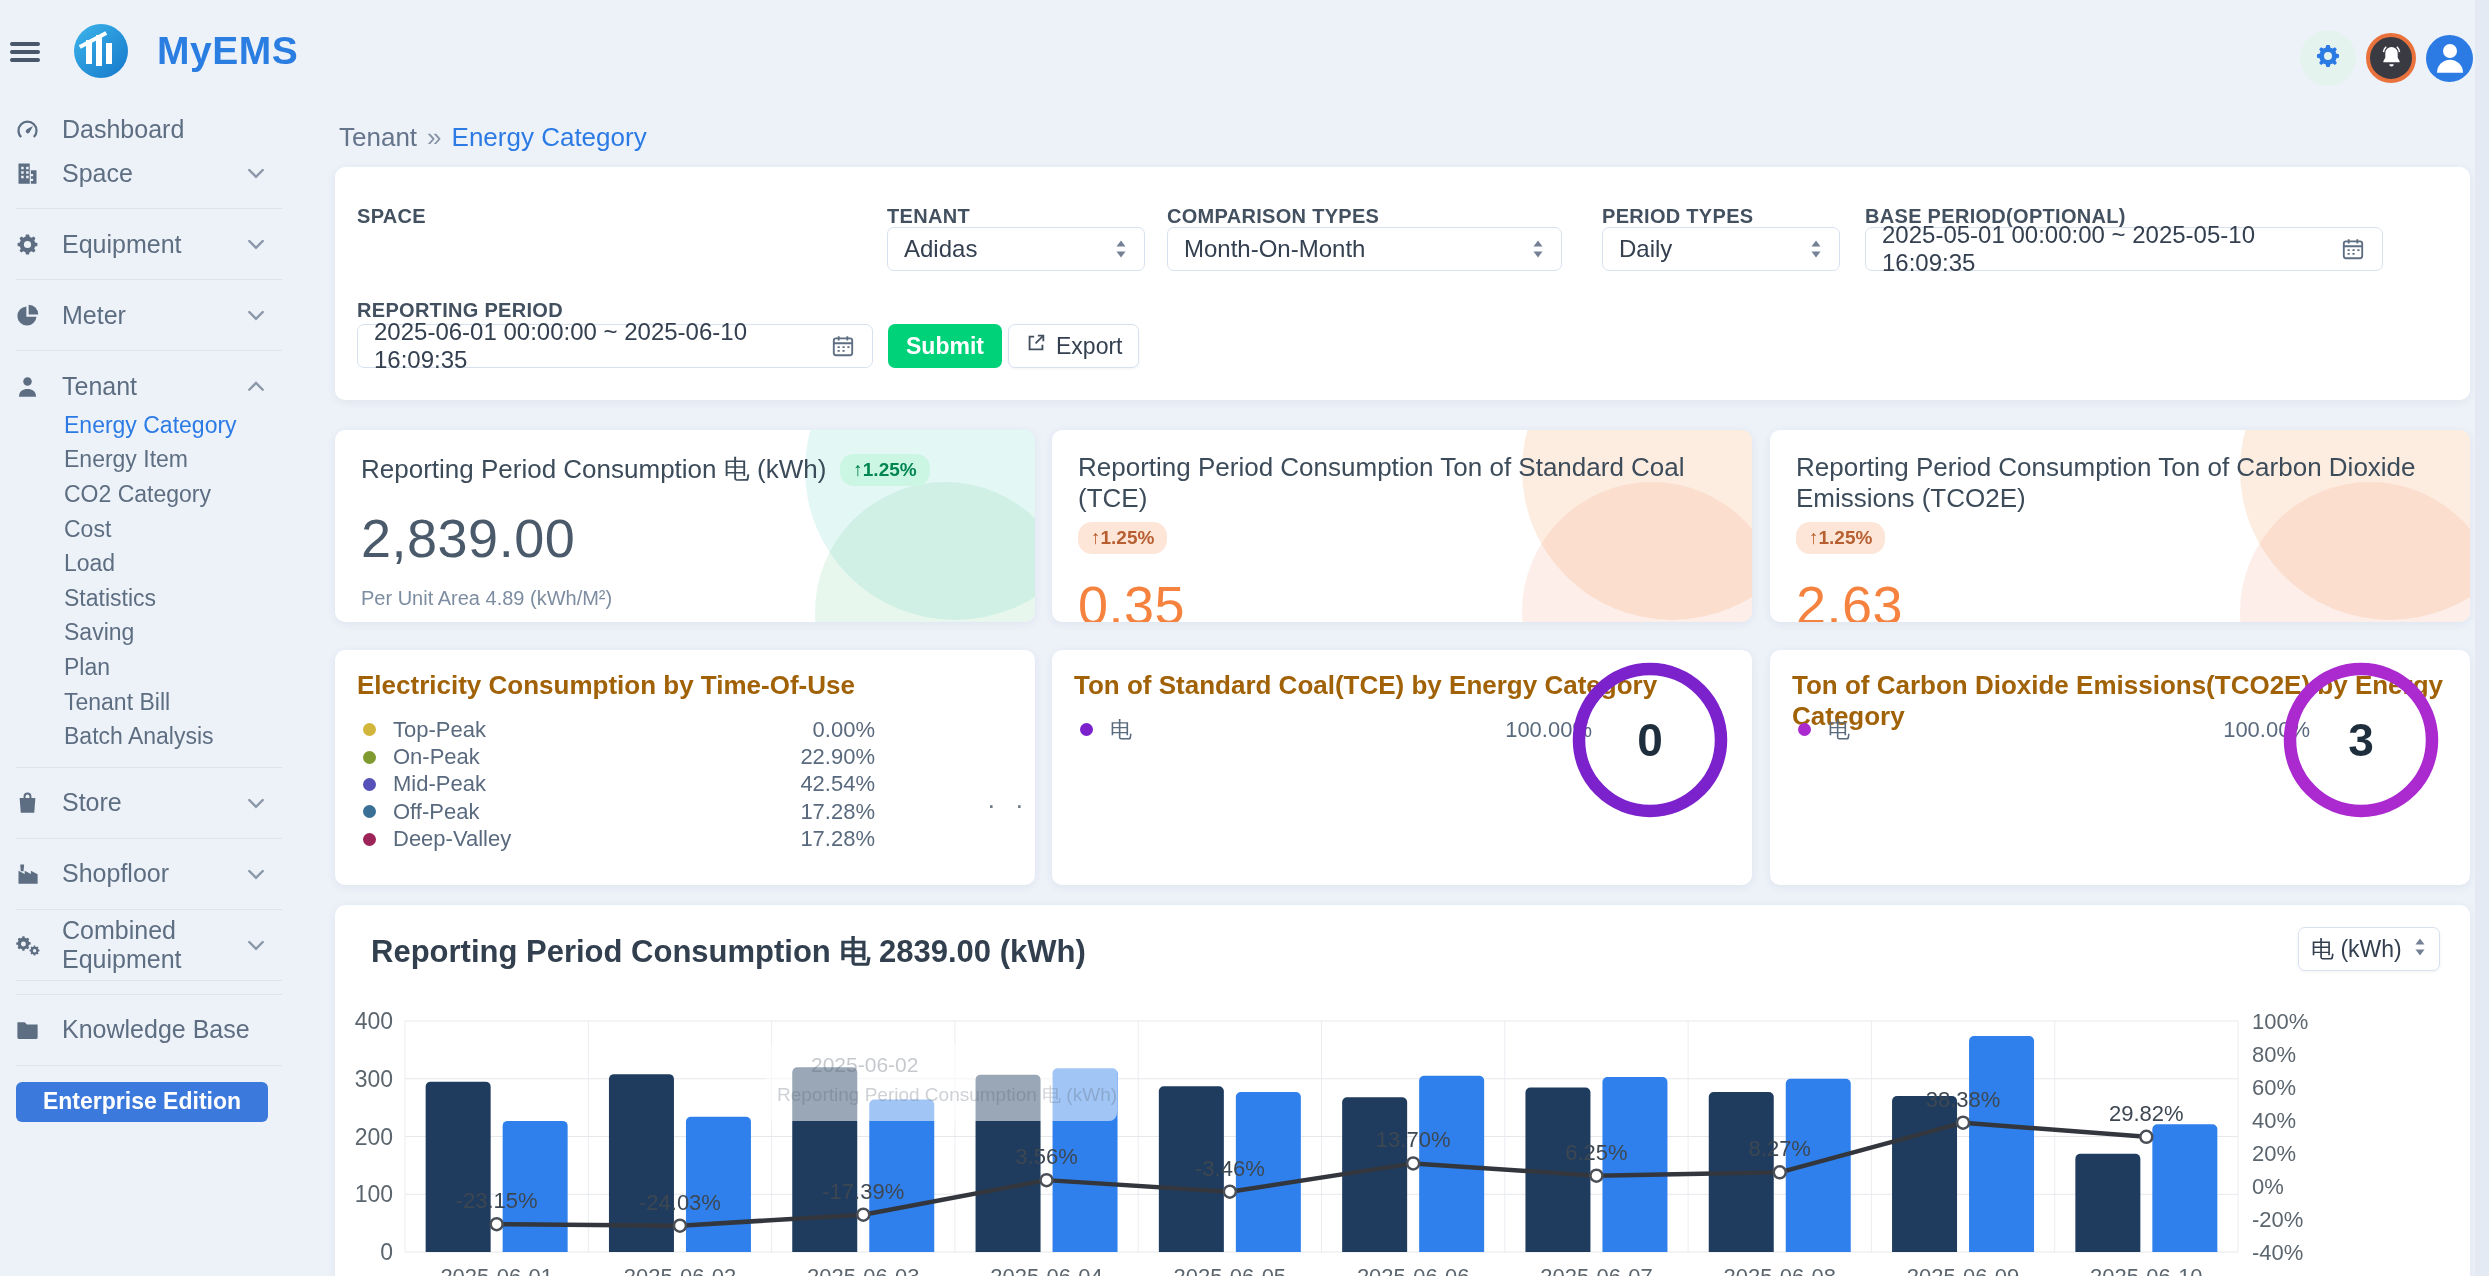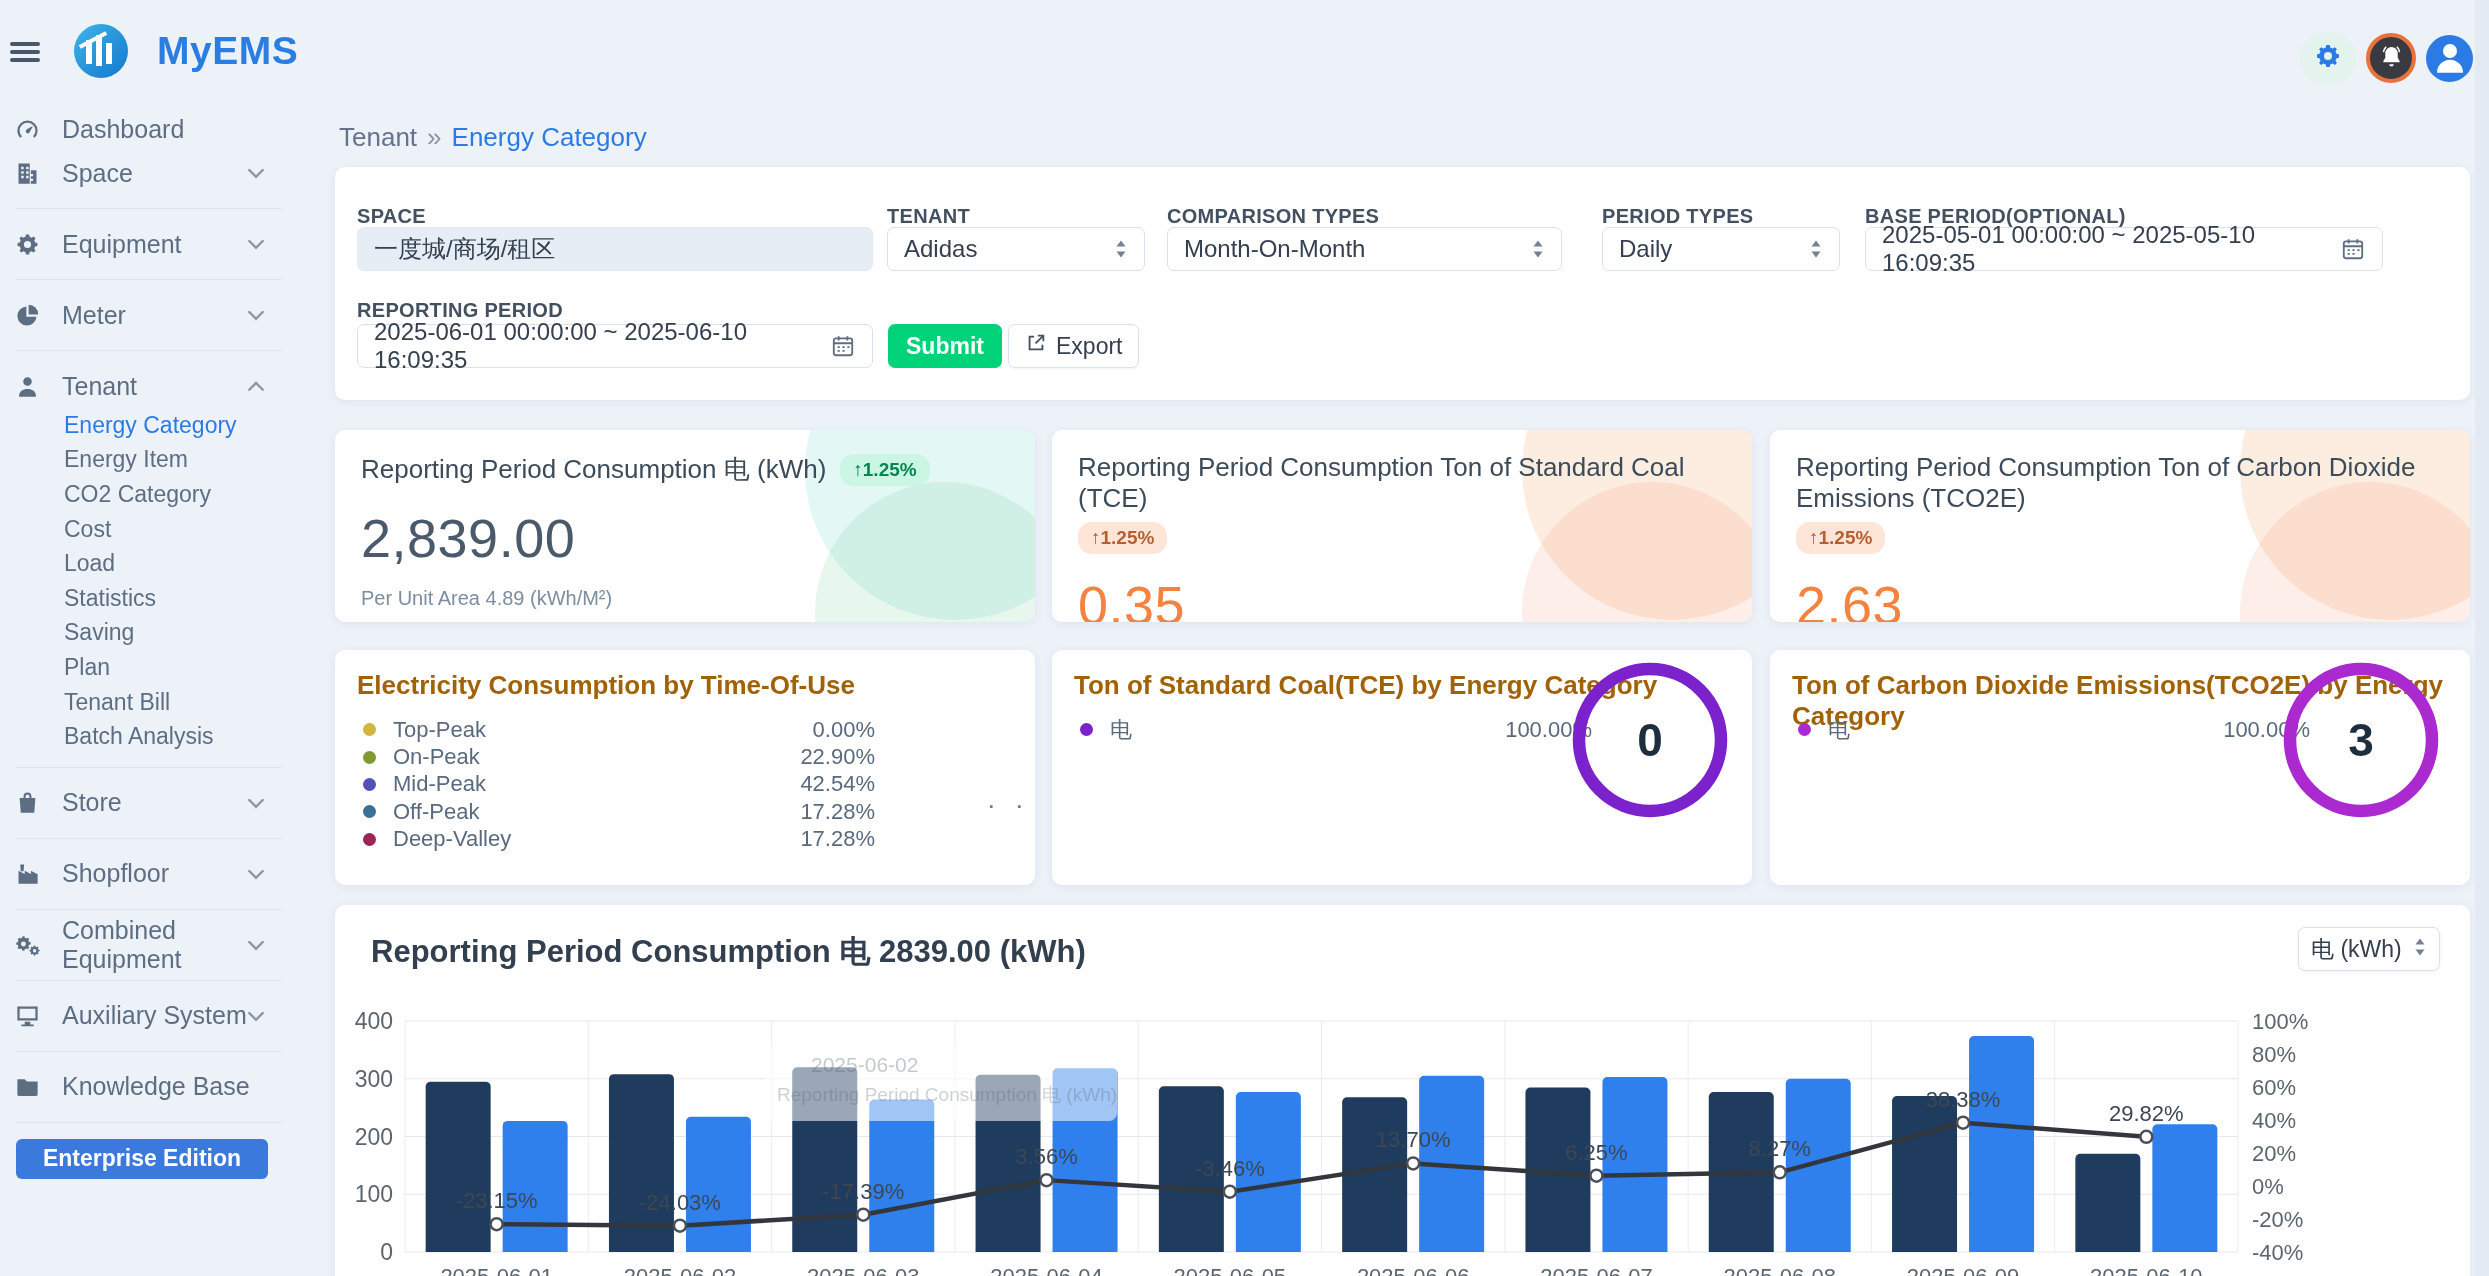--- a/index.html
+++ b/index.html
@@ -237,50 +237,37 @@
         <div class="ic"><svg viewBox="0 0 24 24">
             <path fill-rule="evenodd" d="M9.3 4.6l.3 1.4c.5.1.9.3 1.3.6l1.3-.7 1.3 1.3-.7 1.3c.3.4.5.8.6 1.3l1.4.3v1.9l-1.4.3c-.1.5-.3.9-.6 1.3l.7 1.3-1.3 1.3-1.3-.7c-.4.3-.8.5-1.3.6l-.3 1.4H7.4l-.3-1.4c-.5-.1-.9-.3-1.3-.6l-1.3.7-1.3-1.3.7-1.3c-.3-.4-.5-.8-.6-1.3L2 12.2v-1.9l1.4-.3c.1-.5.3-.9.6-1.3l-.7-1.3L4.6 6l1.3.7c.4-.3.8-.5 1.3-.6l.3-1.4h1.8zM8.4 9.4a2.2 2.2 0 1 0 0 4.4 2.2 2.2 0 0 0 0-4.4z"></path>
             <path fill-rule="evenodd" d="M18.9 12.9l.2 1c.3.1.6.2.9.4l.9-.5.9.9-.5.9.4.9 1 .2v1.3l-1 .2-.4.9.5.9-.9.9-.9-.5-.9.4-.2 1h-1.3l-.2-1a3 3 0 0 1-.9-.4l-.9.5-.9-.9.5-.9a3 3 0 0 1-.4-.9l-1-.2v-1.3l1-.2.4-.9-.5-.9.9-.9.9.5.9-.4.2-1h1.3zm-.6 3.2a1.5 1.5 0 1 0 0 3 1.5 1.5 0 0 0 0-3z"></path>
           </svg></div>
         <div class="lb">Combined Equipment</div>
         <div class="chev"><svg viewBox="0 0 16 16" fill="none" stroke="currentColor" stroke-width="1.6" stroke-linecap="round">
             <path d="M3.5 6l4.5 4.5L12.5 6"></path>
           </svg></div>
       </div>
       <div class="side-divider"></div>
-      <div class="side-item">
-        <div class="ic"><svg viewBox="0 0 24 24">
-            <path fill-rule="evenodd" d="M3 4h18v12.5H3V4zm2 2v8.5h14V6H5z"></path>
-            <path d="M9.5 17.5h5V20h3v1.5H6.5V20h3v-2.5z"></path>
-          </svg></div>
-        <div class="lb">Auxiliary System</div>
-        <div class="chev"><svg viewBox="0 0 16 16" fill="none" stroke="currentColor" stroke-width="1.6" stroke-linecap="round">
-            <path d="M3.5 6l4.5 4.5L12.5 6"></path>
-          </svg></div>
-      </div>
       <div class="side-divider"></div>
       <div class="side-item">
         <div class="ic"><svg viewBox="0 0 24 24">
             <path d="M3 5.5h6.5l2 2H21V19a1.5 1.5 0 0 1-1.5 1.5h-15A1.5 1.5 0 0 1 3 19V5.5z"></path>
           </svg></div>
         <div class="lb">Knowledge Base</div>
       </div>
       <div class="side-divider"></div>
       <button class="enterprise-btn">Enterprise Edition</button>
     </nav>
 
   <div class="breadcrumb">
     <span>Tenant</span><span class="sep">»</span><span class="current">Energy Category</span>
   </div>
 
   <div class="card" id="form-card">
     <div class="f-label p-space-l">SPACE</div>
-    <div class="f-input disabled p-space">
-        <span>一度城/商场/租区</span>
-      </div>
 
     <div class="f-label p-tenant-l">TENANT</div>
     <div class="f-select p-tenant">
         <span>Adidas</span>
         <span class="caret">
           <svg viewBox="0 0 10 15">
             <path d="M5 1.2L8.4 5.6H1.6z"></path>
             <path d="M5 13.8L1.6 9.4h6.8z"></path>
           </svg>
         </span>

